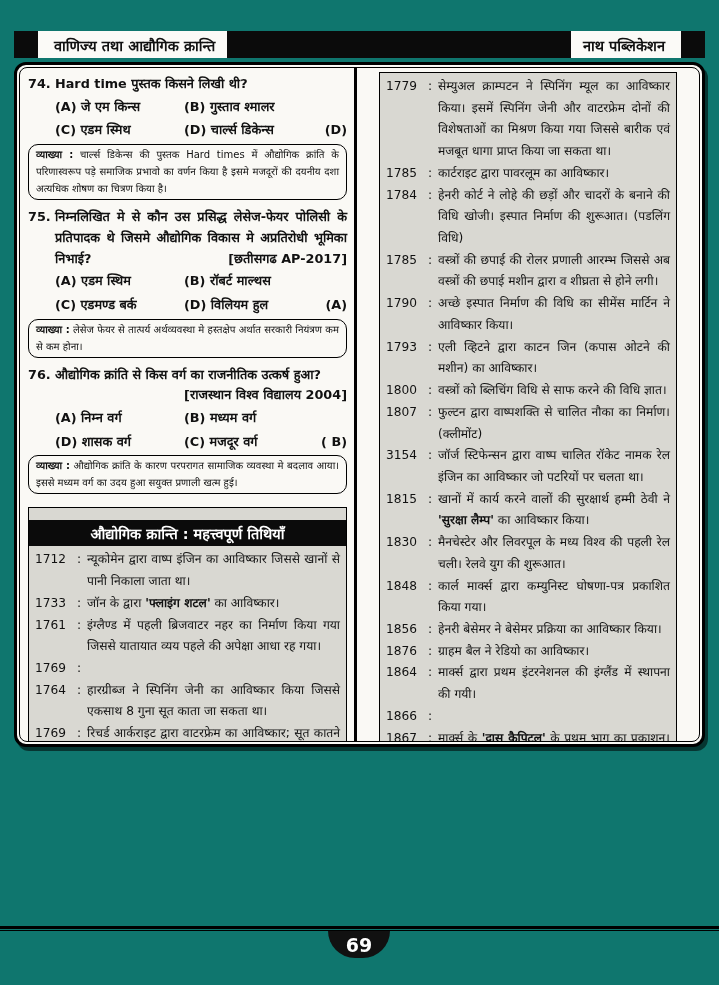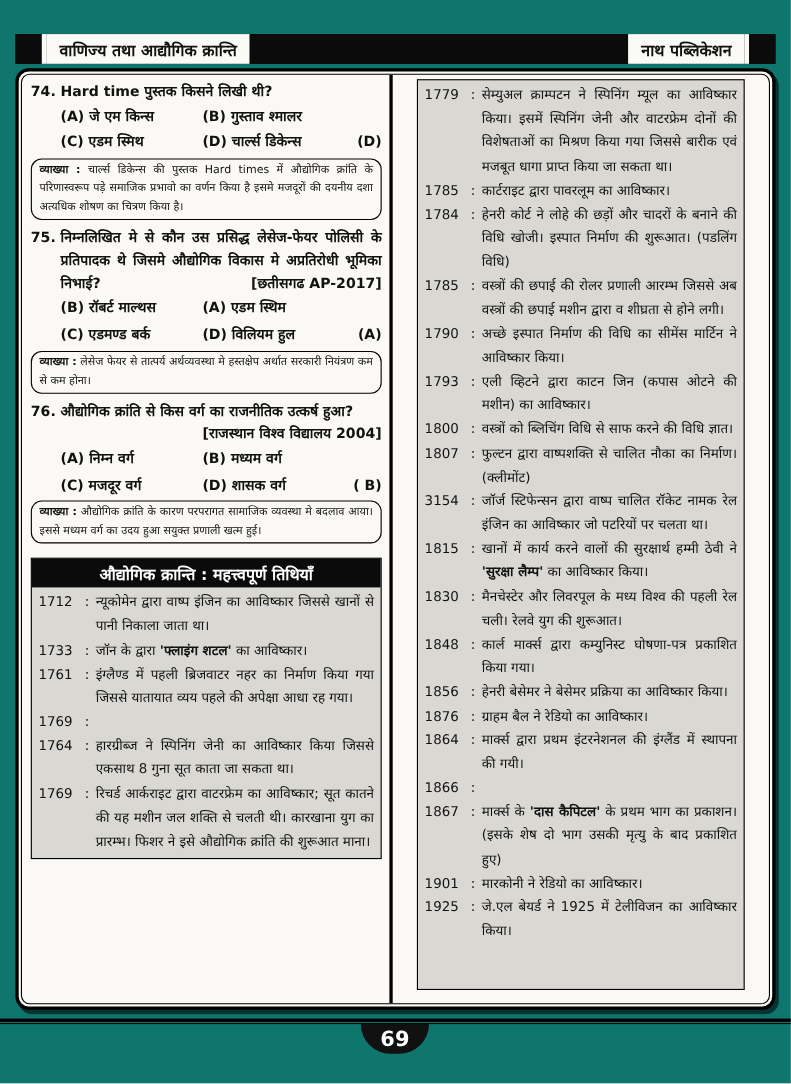--- a/index.html
+++ b/index.html
@@ -9,21 +9,21 @@
   
   .header{position:absolute;top:31px;left:14px;right:14px;height:27px;
           display:flex;align-items:stretch;background:#0b0b0b;}
   .hdr-sq{width:24px;background:#0b0b0b;flex-shrink:0;}
   .hdr-gap{width:4px;background:#fbfaf7;flex-shrink:0;}
   .hdr-box{background:#fbfaf7;display:flex;align-items:center;padding:0 12px;
            font-weight:700;font-size:14.5px;white-space:nowrap;}
   .hdr-fill{flex:1;background:#0b0b0b;}
 
   
-  .main{position:absolute;top:62px;left:14px;width:691px;height:856px;
+  .main{position:absolute;top:62px;left:14px;width:691px;height:685px;
         border:3.5px solid #000;border-radius:12px;background:#faf9f5;
         box-shadow:3px 4px 0 rgba(0,0,0,0.55);padding:2px;box-sizing:border-box;}
   .main-inner{border:1.2px solid #000;border-radius:8px;height:100%;display:flex;
               overflow:hidden;box-sizing:border-box;background:#faf9f5;}
   .col-left{width:334px;padding:6px 7px 4px 8px;box-sizing:border-box;}
   .divider{width:3px;background:#000;flex-shrink:0;}
   .col-right{flex:1;padding:4px 22px;box-sizing:border-box;}
   .right-box{border:1.5px solid #000;background:#d9d8d2;min-height:99%;
              padding:3px 6px;box-sizing:border-box;}
 
@@ -35,21 +35,21 @@
   .opts{display:grid;grid-template-columns:1fr 1fr 34px;padding-left:27px;
         font-weight:700;font-size:12.8px;line-height:1.85;}
   .ans{text-align:right;font-weight:700;}
   .expl{border:1.8px solid #000;border-radius:10px;padding:1px 7px 2px 7px;
         margin:2px 0 7px 0;font-size:10px;line-height:1.7;text-align:justify;}
   .expl-label{font-weight:700;}
 
   
   .dates{border:1.8px solid #000;margin-top:13px;background:#d9d8d2;}
   .dates-hdr{background:#0b0b0b;color:#fff;text-align:center;font-weight:700;
-             font-size:14.5px;padding:3px 0;}
+             font-size:14.5px;padding:3px 0;margin-top:12px;}
   .dates-body{padding:3px 6px 4px 6px;}
 
   
   .t-row{display:flex;font-size:12.2px;line-height:1.78;}
   .t-year{width:36px;flex-shrink:0;}
   .t-colon{width:16px;flex-shrink:0;text-align:center;}
   .t-text{flex:1;text-align:justify;}
   .t-text b{font-weight:700;}
 
   
@@ -98,44 +98,44 @@
             <span>चार्ल्स डिकेन्स की पुस्तक Hard times में औद्योगिक क्रांति के परिणास्वरूप पड़े समाजिक प्रभावो का वर्णन किया है इसमे मजदूरों की दयनीय दशा अत्यधिक शोषण का चित्रण किया है।</span>
           </div>
         </div>
 
         <div class="q">
           <div class="q-line">
             <span class="q-num">75.</span>
             <span class="q-body"><span>निम्नलिखित मे से कौन उस प्रसिद्ध लेसेज-फेयर पोलिसी के प्रतिपादक थे जिसमे औद्योगिक विकास मे अप्रतिरोधी भूमिका निभाई?</span> <span class="qref">[छतीसगढ AP-2017]</span></span>
           </div>
           <div class="opts">
+            <span>(A) एडम स्थिम</span>
             <span>(B) रॉबर्ट माल्थस</span>
-            <span>(A) एडम स्थिम</span>
             <span></span>
             <span>(C) एडमण्ड बर्क</span>
             <span>(D) विलियम हुल</span>
             <span class="ans">(A)</span>
           </div>
           <div class="expl">
             <span class="expl-label">व्याख्या :</span>
             <span>लेसेज फेयर से तात्पर्य अर्थव्यवस्था मे हस्तक्षेप अर्थात सरकारी नियंत्रण कम से कम होना।</span>
           </div>
         </div>
 
         <div class="q">
           <div class="q-line">
             <span class="q-num">76.</span>
             <span class="q-body"><span>औद्योगिक क्रांति से किस वर्ग का राजनीतिक उत्कर्ष हुआ?</span> <span class="qref">[राजस्थान विश्व विद्यालय 2004]</span></span>
           </div>
           <div class="opts">
             <span>(A) निम्न वर्ग</span>
             <span>(B) मध्यम वर्ग</span>
             <span></span>
+            <span>(D) शासक वर्ग</span>
             <span>(C) मजदूर वर्ग</span>
-            <span>(D) शासक वर्ग</span>
             <span class="ans">( B)</span>
           </div>
           <div class="expl">
             <span class="expl-label">व्याख्या :</span>
             <span>औद्योगिक क्रांति के कारण परपरागत सामाजिक व्यवस्था मे बदलाव आया। इससे मध्यम वर्ग का उदय हुआ सयुक्त प्रणाली खत्म हुई।</span>
           </div>
         </div>
 
         <div class="dates">
           <div class="dates-hdr">औद्योगिक क्रान्ति : महत्त्वपूर्ण तिथियाँ</div>

